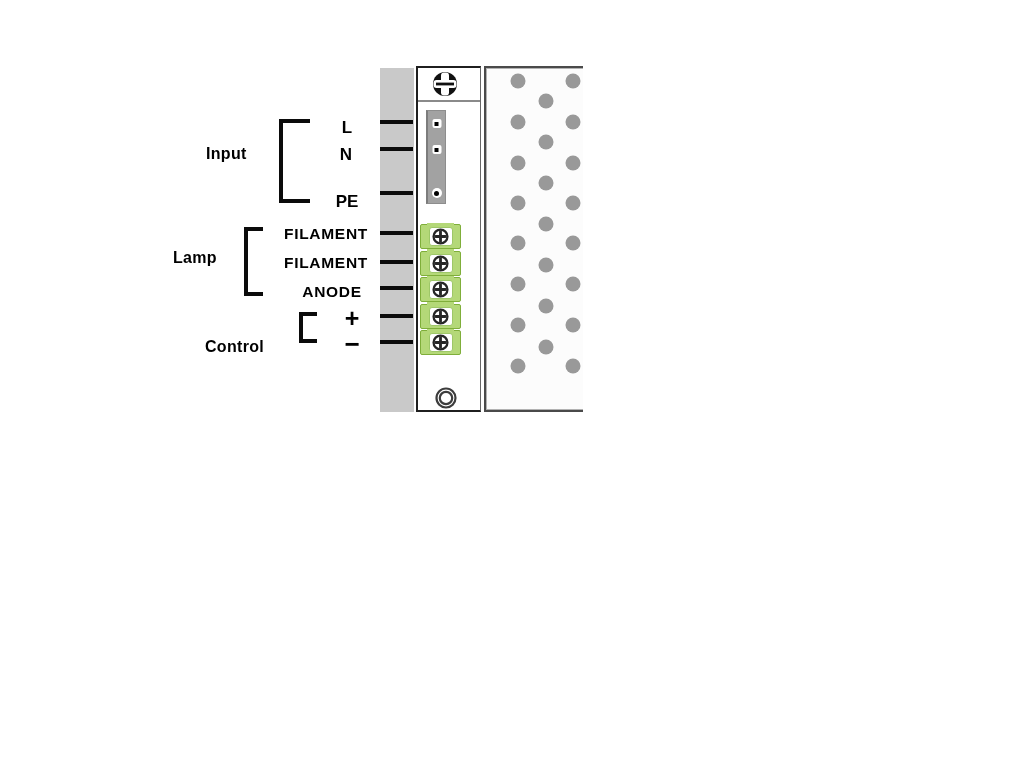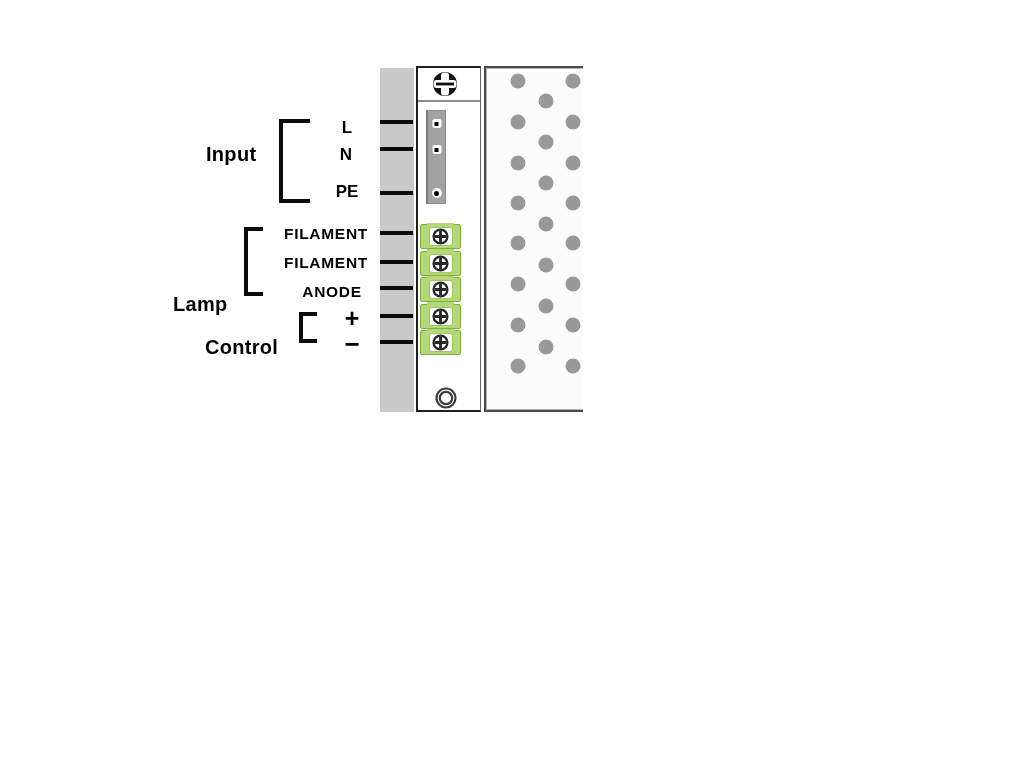--- a/index.html
+++ b/index.html
@@ -1,34 +1,34 @@
 <!DOCTYPE html>
 <html style="--green: #b4d878; --green-border: #7fae3a; --flange: #c9c9c9; --cstrip: #a2a2a2; --line: #0b0b0b;"><head>
 <meta charset="utf-8">
 <style>
   html,body{margin:0;padding:0;background:#fff;}
   .canvas{
     position:relative;width:1024px;height:768px;background:#ffffff;overflow:hidden;
     font-family:"Liberation Sans",sans-serif;color:#000;
   }
   
-  .glabel{position:absolute;font-weight:bold;font-size:20px;letter-spacing:.3px;line-height:22px;white-space:nowrap;}
+  .glabel{position:absolute;font-weight:bold;font-size:16px;letter-spacing:.3px;line-height:22px;white-space:nowrap;}
   #lbl-input{left:206px;top:143px;}
-  #lbl-lamp{left:173px;top:247px;margin-top:46px;}
+  #lbl-lamp{left:173px;top:247px;}
   #lbl-control{left:205px;top:336px;}
 
   .bracket{position:absolute;border:4px solid var(--line);border-right:none;}
   .bracket-input{left:279px;top:119px;width:27px;height:76px;}
   .bracket-lamp{left:244px;top:227px;width:15px;height:61px;}
   .bracket-control{left:299px;top:312px;width:14px;height:23px;}
 
   .tlabel{position:absolute;width:120px;height:22px;line-height:22px;text-align:center;font-weight:bold;white-space:nowrap;}
   .tl-0{left:287px;top:117px;font-size:17px;}
   .tl-1{left:286px;top:144px;font-size:17px;}
-  .tl-2{left:287px;top:181px;font-size:17px;}
+  .tl-2{left:287px;top:191px;font-size:17px;}
   .tl-3{left:266px;top:223px;font-size:15.5px;letter-spacing:.7px;}
   .tl-4{left:266px;top:252px;font-size:15.5px;letter-spacing:.7px;}
   .tl-5{left:272px;top:281px;font-size:15.5px;letter-spacing:.7px;}
   .tl-6{left:292px;top:305px;font-size:25px;line-height:26px;height:26px;}
   .tl-7{left:292px;top:331px;font-size:26px;line-height:26px;height:26px;}
 
   
   .flange{position:absolute;left:380px;top:68px;width:34px;height:344px;background:var(--flange);}
   .wire{position:absolute;left:380px;width:33px;height:4px;background:var(--line);}
 

